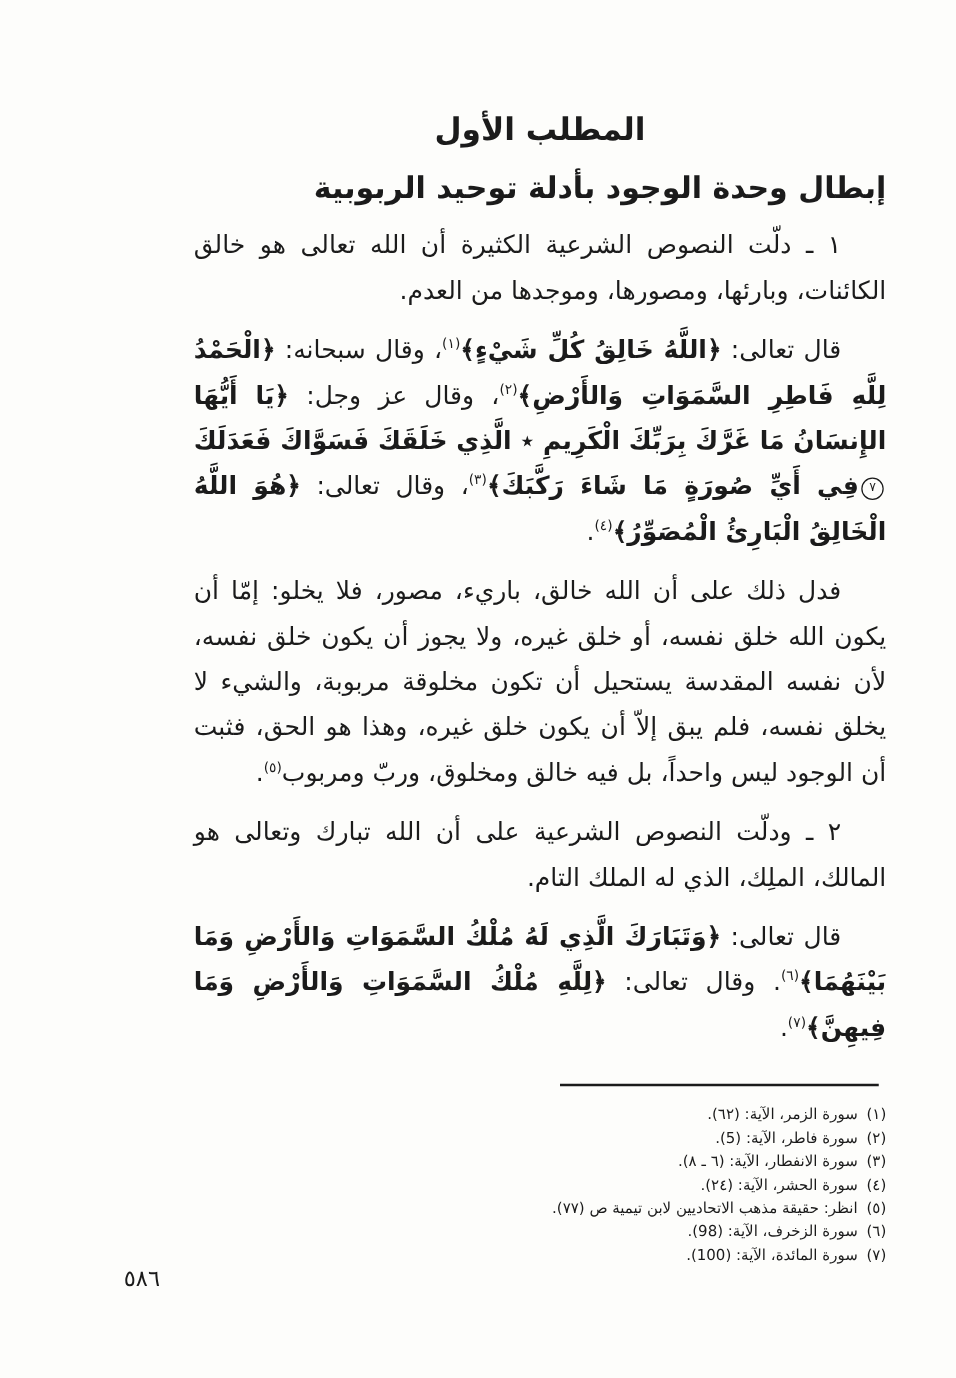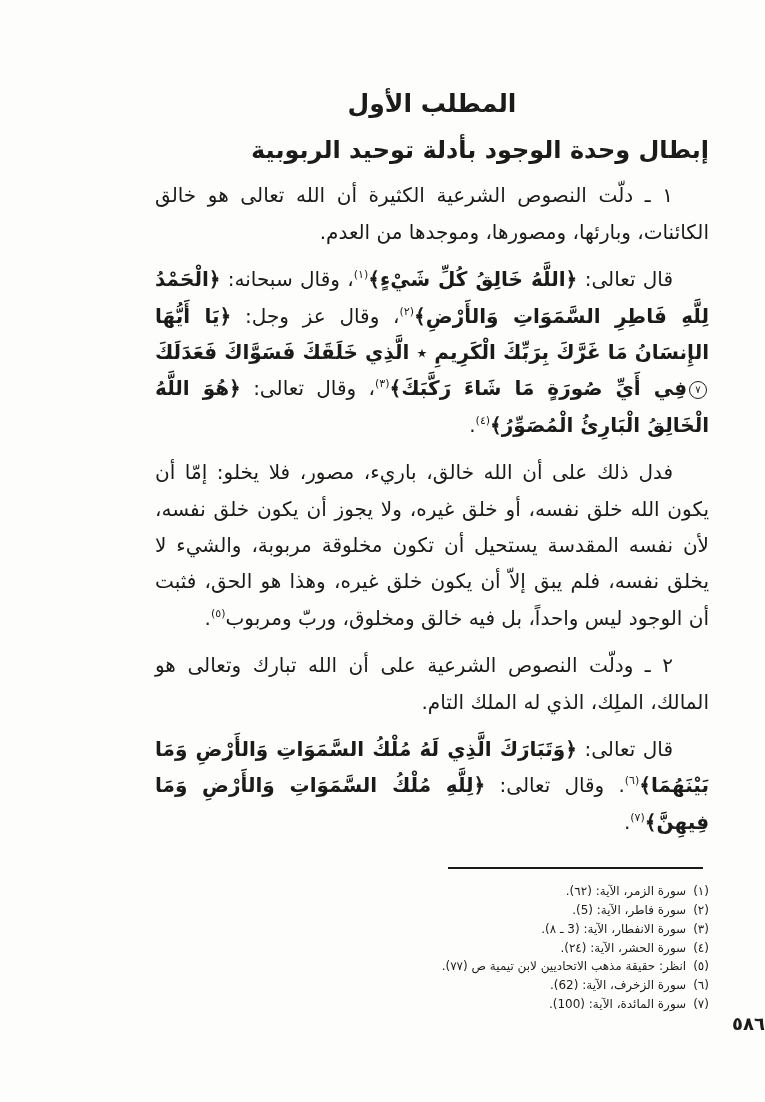--- a/index.html
+++ b/index.html
@@ -78,24 +78,23 @@
     line-height: 1.57;
     text-align: right;
   }
   .footnote { white-space: nowrap; }
   .footnote .fn-marker { margin-left: 7px; }
   .page-number {
     position: absolute;
     bottom: 68px;
     left: 0;
     right: 0;
-    text-align: right;
+    text-align: left;
     font-size: 18px;
     letter-spacing: 2px;
-    font-weight: bold;
   }
 </style>
 </head>
 <body>
 
 <div class="page">
 
   <h1 class="heading-topic">المطلب الأول</h1>
 
   <h2 class="heading-title">إبطال وحدة الوجود بأدلة توحيد الربوبية</h2>
@@ -106,22 +105,22 @@
       <p class="para"><span class="plain">فدل ذلك على أن الله خالق، باريء، مصور، فلا يخلو: إمّا أن يكون الله خلق نفسه، أو خلق غيره، ولا يجوز أن يكون خلق نفسه، لأن نفسه المقدسة يستحيل أن تكون مخلوقة مربوبة، والشيء لا يخلق نفسه، فلم يبق إلاّ أن يكون خلق غيره، وهذا هو الحق، فثبت أن الوجود ليس واحداً، بل فيه خالق ومخلوق، وربّ ومربوب</span><sup class="fnref">(٥)</sup><span class="plain">.</span></p>
       <p class="para"><span class="plain">٢ ـ ودلّت النصوص الشرعية على أن الله تبارك وتعالى هو المالك، الملِك، الذي له الملك التام.</span></p>
       <p class="para"><span class="plain">قال تعالى: </span><span class="quran">﴿وَتَبَارَكَ الَّذِي لَهُ مُلْكُ السَّمَوَاتِ وَالأَرْضِ وَمَا بَيْنَهُمَا﴾</span><sup class="fnref">(٦)</sup><span class="plain">. وقال تعالى: </span><span class="quran">﴿لِلَّهِ مُلْكُ السَّمَوَاتِ وَالأَرْضِ وَمَا فِيهِنَّ﴾</span><sup class="fnref">(٧)</sup><span class="plain">.</span></p>
     </div>
 
   <div class="footnote-divider"></div>
 
   <div class="footnotes">
       <div class="footnote"><span class="fn-marker">(١)</span><span class="fn-text">سورة الزمر، الآية: (٦٢).</span></div>
       <div class="footnote"><span class="fn-marker">(٢)</span><span class="fn-text">سورة فاطر، الآية: (5).</span></div>
-      <div class="footnote"><span class="fn-marker">(٣)</span><span class="fn-text">سورة الانفطار، الآية: (3 ـ ٨).</span></div>
+      <div class="footnote"><span class="fn-marker">(٣)</span><span class="fn-text">سورة الانفطار، الآية: (٦ ـ ٨).</span></div>
       <div class="footnote"><span class="fn-marker">(٤)</span><span class="fn-text">سورة الحشر، الآية: (٢٤).</span></div>
       <div class="footnote"><span class="fn-marker">(٥)</span><span class="fn-text">انظر: حقيقة مذهب الاتحاديين لابن تيمية ص (٧٧).</span></div>
-      <div class="footnote"><span class="fn-marker">(٦)</span><span class="fn-text">سورة الزخرف، الآية: (62).</span></div>
+      <div class="footnote"><span class="fn-marker">(٦)</span><span class="fn-text">سورة الزخرف، الآية: (98).</span></div>
       <div class="footnote"><span class="fn-marker">(٧)</span><span class="fn-text">سورة المائدة، الآية: (100).</span></div>
     </div>
 
   <div class="page-number">٥٨٦</div>
 
 </div>
 
 </body></html>

